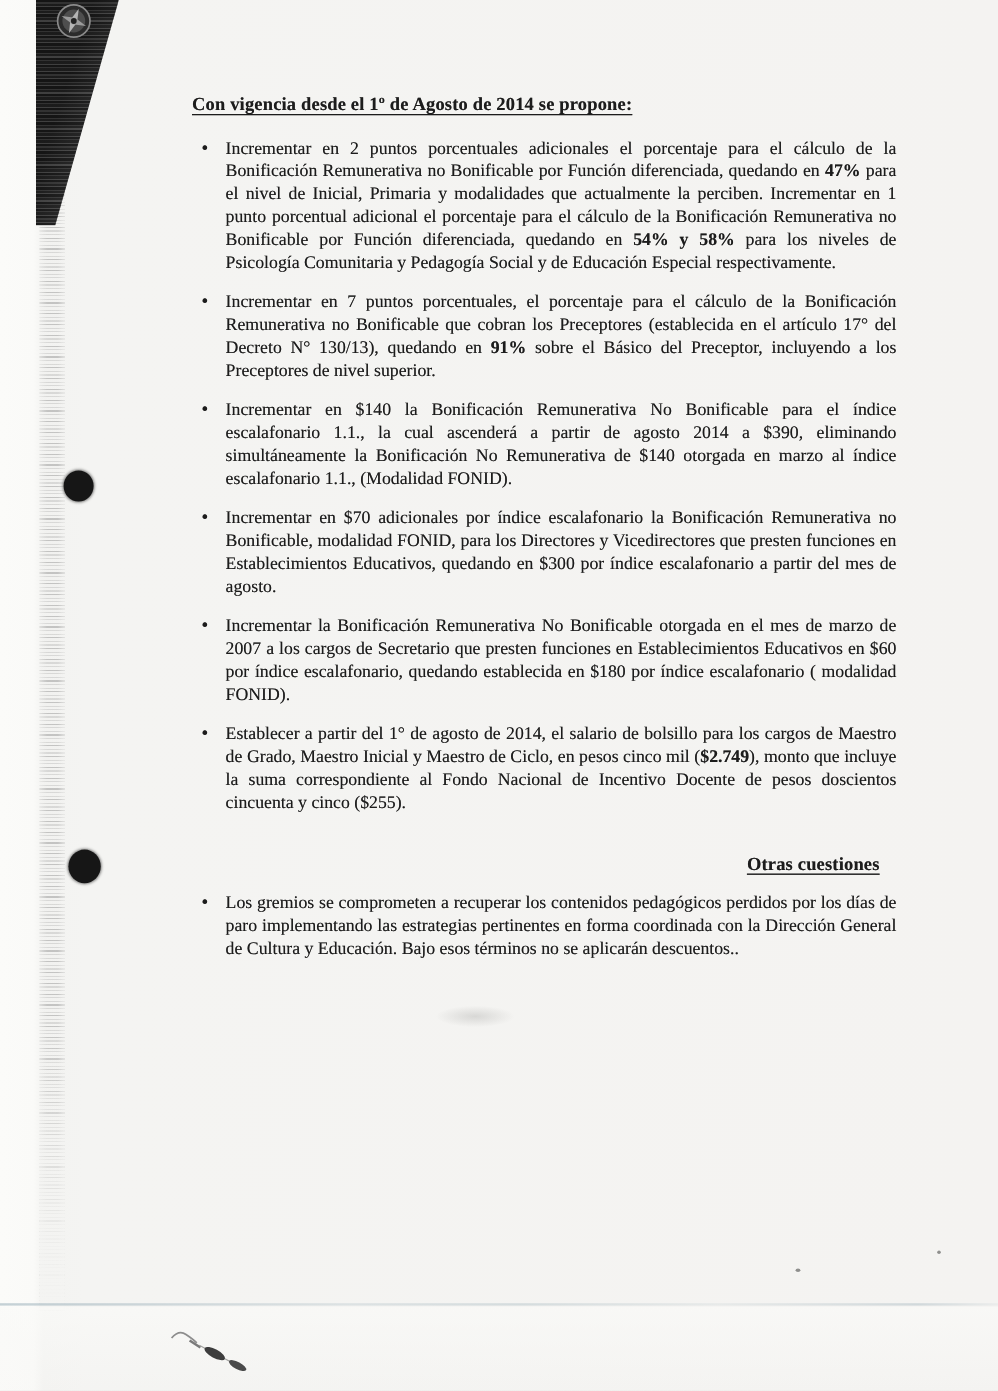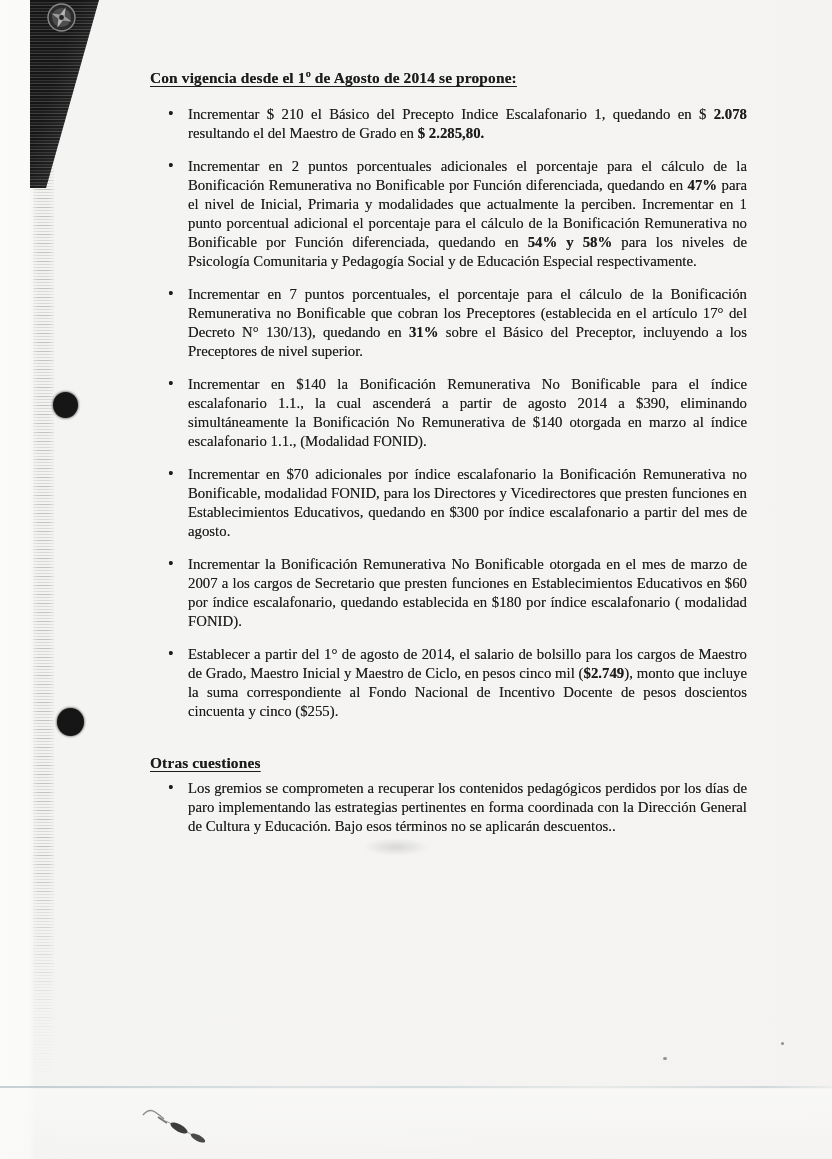--- a/index.html
+++ b/index.html
@@ -54,25 +54,25 @@
     position:absolute;left:0;top:1089px;width:832px;height:70px;
     background:linear-gradient(to bottom,rgba(250,250,248,.7),rgba(244,243,241,.2));
   }
   
   .content{
     position:absolute;left:146px;top:64px;width:601px;
     color:#1c1c1c;font-size:14.8px;line-height:19px;text-align:justify;
     text-shadow:0 0 .4px rgba(10,10,10,.55);
   }
   h1.doc-heading,h2.doc-heading{
-    margin:4px;font-size:15.4px;font-weight:700;line-height:19px;
+    margin:14px;font-size:15.4px;font-weight:700;line-height:19px;
     text-decoration:underline;text-underline-offset:3px;text-align:left;
     letter-spacing:.15px;
   }
-  h2.doc-heading{margin-top:32px;}
+  h2.doc-heading{margin-top:32px;text-align:right;}
   ul.doc-list{list-style:none;margin:18px 0 0 0;padding:0;}
   ul.doc-list.second{margin-top:7px;}
   ul.doc-list li{position:relative;padding-left:42px;margin-bottom:14px;}
   ul.doc-list li::before{
     content:"\2022";position:absolute;left:22px;top:-1px;font-size:16px;color:#1c1c1c;
   }
   .bold{font-weight:700;}
 </style>
 </head>
 <body>
@@ -90,23 +90,22 @@
     <circle cx="15.5" cy="15.5" r="2.4" fill="#222"></circle>
   </svg>
 
   <div class="hole hole-1"></div>
   <div class="hole hole-2"></div>
 
   <div class="content">
     <h1 class="doc-heading">Con vigencia desde el 1º de Agosto de 2014 se propone:</h1>
 
     <ul class="doc-list">
-      <li><span>Incrementar $ 210 el Básico del Precepto Indice Escalafonario 1, quedando en $ </span><span class="bold">2.078</span><span> resultando el del Maestro de Grado en </span><span class="bold">$ 2.285,80.</span></li>
       <li><span>Incrementar en 2 puntos porcentuales adicionales el porcentaje para el cálculo de la Bonificación Remunerativa no Bonificable por Función diferenciada, quedando en </span><span class="bold">47%</span><span> para el nivel de Inicial, Primaria y modalidades que actualmente la perciben. Incrementar en 1 punto porcentual adicional el porcentaje para el cálculo de la Bonificación Remunerativa no Bonificable por Función diferenciada, quedando en </span><span class="bold">54% y 58%</span><span> para los niveles de Psicología Comunitaria y Pedagogía Social y de Educación Especial respectivamente.</span></li>
-      <li><span>Incrementar en 7 puntos porcentuales, el porcentaje para el cálculo de la Bonificación Remunerativa no Bonificable que cobran los Preceptores (establecida en el artículo 17° del Decreto N° 130/13), quedando en </span><span class="bold">31%</span><span> sobre el Básico del Preceptor, incluyendo a los Preceptores de nivel superior.</span></li>
+      <li><span>Incrementar en 7 puntos porcentuales, el porcentaje para el cálculo de la Bonificación Remunerativa no Bonificable que cobran los Preceptores (establecida en el artículo 17° del Decreto N° 130/13), quedando en </span><span class="bold">91%</span><span> sobre el Básico del Preceptor, incluyendo a los Preceptores de nivel superior.</span></li>
       <li><span>Incrementar en $140 la Bonificación Remunerativa No Bonificable para el índice escalafonario 1.1., la cual ascenderá a partir de agosto 2014 a $390, eliminando simultáneamente la Bonificación No Remunerativa de $140 otorgada en marzo al índice escalafonario 1.1., (Modalidad FONID).</span></li>
       <li><span>Incrementar en $70 adicionales por índice escalafonario la Bonificación Remunerativa no Bonificable, modalidad FONID, para los Directores y Vicedirectores que presten funciones en Establecimientos Educativos, quedando en $300 por índice escalafonario a partir del mes de agosto.</span></li>
       <li><span>Incrementar la Bonificación Remunerativa No Bonificable otorgada en el mes de marzo de 2007 a los cargos de Secretario que presten funciones en Establecimientos Educativos en $60 por índice escalafonario, quedando establecida en $180 por índice escalafonario ( modalidad FONID).</span></li>
       <li><span>Establecer a partir del 1° de agosto de 2014, el salario de bolsillo para los cargos de Maestro de Grado, Maestro Inicial y Maestro de Ciclo, en pesos cinco mil (</span><span class="bold">$2.749</span><span>), monto que incluye la suma correspondiente al Fondo Nacional de Incentivo Docente de pesos doscientos cincuenta y cinco ($255).</span></li>
     </ul>
 
     <h2 class="doc-heading">Otras cuestiones</h2>
 
     <ul class="doc-list second">
       <li><span>Los gremios se comprometen a recuperar los contenidos pedagógicos perdidos por los días de paro implementando las estrategias pertinentes en forma coordinada con la Dirección General de Cultura y Educación. Bajo esos términos no se aplicarán descuentos..</span></li>

